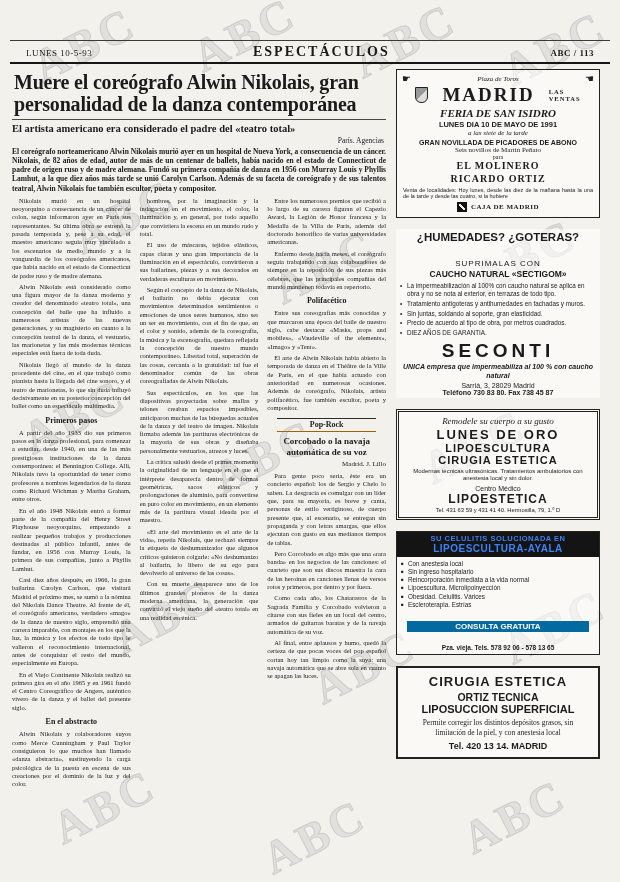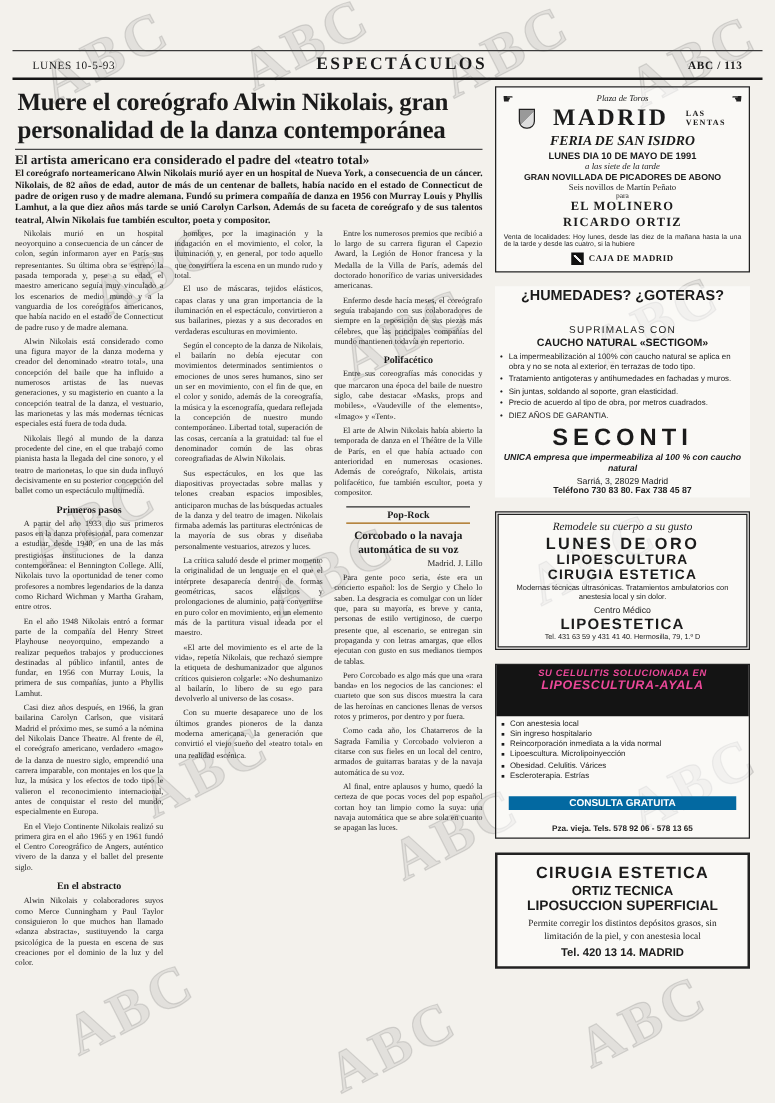--- a/index.html
+++ b/index.html
@@ -83,21 +83,21 @@
   .lipo-lead{font-family:"Liberation Serif", serif;font-style:italic;font-size:9px;}
   .lipo-l1{font-size:13px;font-weight:bold;letter-spacing:2px;margin-top:1px;}
   .lipo-l2{font-size:11px;font-weight:bold;letter-spacing:1px;}
   .lipo-l3{font-size:11px;font-weight:bold;letter-spacing:1px;}
   .lipo-body{font-size:6px;line-height:1.25;margin:2px 0;}
   .lipo-center{font-size:7px;}
   .lipo-brand{font-size:12px;font-weight:bold;letter-spacing:1px;}
   .lipo-phone{font-size:5.8px;margin-top:1px;}
 
   .ad-ayala{border:1px solid #222;text-align:center;}
-  .ayala-band{background:#141414;color:#ec4899;padding:2px 2px 19px;font-style:italic;}
+  .ayala-band{background:#141414;color:#3b82f6;padding:2px 2px 3px;}
   .ayala-h1{font-size:7.5px;font-weight:bold;letter-spacing:.5px;}
   .ayala-brand{font-size:10px;font-weight:bold;letter-spacing:.5px;}
   .ayala-bullets{text-align:left;font-size:6.3px;line-height:1.3;list-style:none;margin:3px 4px;padding:0;}
   .ayala-bullets li{padding-left:7px;position:relative;}
   .ayala-bullets li:before{content:"■";font-size:4.5px;position:absolute;left:0;top:1px;}
   .consulta{background:#0369a1;color:#fff;font-size:8px;font-weight:bold;padding:1px 0;margin:12px 10px;}
   .ayala-phone{font-size:6.5px;font-weight:bold;margin:2px 0 3px;}
 
   .ad-cirugia{border:2px solid #222;padding:6px 5px;text-align:center;}
   .cir-l1{font-size:13px;font-weight:bold;letter-spacing:1px;}
@@ -133,20 +133,21 @@
     <span class="section">ESPECTÁCULOS</span>
     <span class="pageref">ABC / 113</span>
   </div>
   <div class="thick-rule"></div>
 
   <div class="main">
 
     <div class="article">
       <h1>Muere el coreógrafo Alwin Nikolais, gran personalidad de la danza contemporánea</h1>
       <div class="standfirst">El artista americano era considerado el padre del «teatro total»</div>
+      <div class="byline">París. Agencias</div>
       <p class="lead">El coreógrafo norteamericano Alwin Nikolais murió ayer en un hospital de Nueva York, a consecuencia de un cáncer. Nikolais, de 82 años de edad, autor de más de un centenar de ballets, había nacido en el estado de Connecticut de padre de origen ruso y de madre alemana. Fundó su primera compañía de danza en 1956 con Murray Louis y Phyllis Lamhut, a la que diez años más tarde se unió Carolyn Carlson. Además de su faceta de coreógrafo y de sus talentos teatral, Alwin Nikolais fue también escultor, poeta y compositor.</p>
 
       <div class="cols">
         <div class="col">
           <p>Nikolais murió en un hospital neoyorquino a consecuencia de un cáncer de colon, según informaron ayer en París sus representantes. Su última obra se estrenó la pasada temporada y, pese a su edad, el maestro americano seguía muy vinculado a los escenarios de medio mundo y a la vanguardia de los coreógrafos americanos, que había nacido en el estado de Connecticut de padre ruso y de madre alemana.</p>
           <p>Alwin Nikolais está considerado como una figura mayor de la danza moderna y creador del denominado «teatro total», una concepción del baile que ha influido a numerosos artistas de las nuevas generaciones, y su magisterio en cuanto a la concepción teatral de la danza, el vestuario, las marionetas y las más modernas técnicas especiales está fuera de toda duda.</p>
           <p>Nikolais llegó al mundo de la danza procedente del cine, en el que trabajó como pianista hasta la llegada del cine sonoro, y el teatro de marionetas, lo que sin duda influyó decisivamente en su posterior concepción del ballet como un espectáculo multimedia.</p>
           <div class="colhead">Primeros pasos</div>
           <p>A partir del año 1933 dio sus primeros pasos en la danza profesional, para comenzar a estudiar, desde 1940, en una de las más prestigiosas instituciones de la danza contemporánea: el Bennington College. Allí, Nikolais tuvo la oportunidad de tener como profesores a nombres legendarios de la danza como Richard Wichman y Martha Graham, entre otros.</p>
           <p>En el año 1948 Nikolais entró a formar parte de la compañía del Henry Street Playhouse neoyorquino, empezando a realizar pequeños trabajos y producciones destinadas al público infantil, antes de fundar, en 1956 con Murray Louis, la primera de sus compañías, junto a Phyllis Lamhut.</p>

